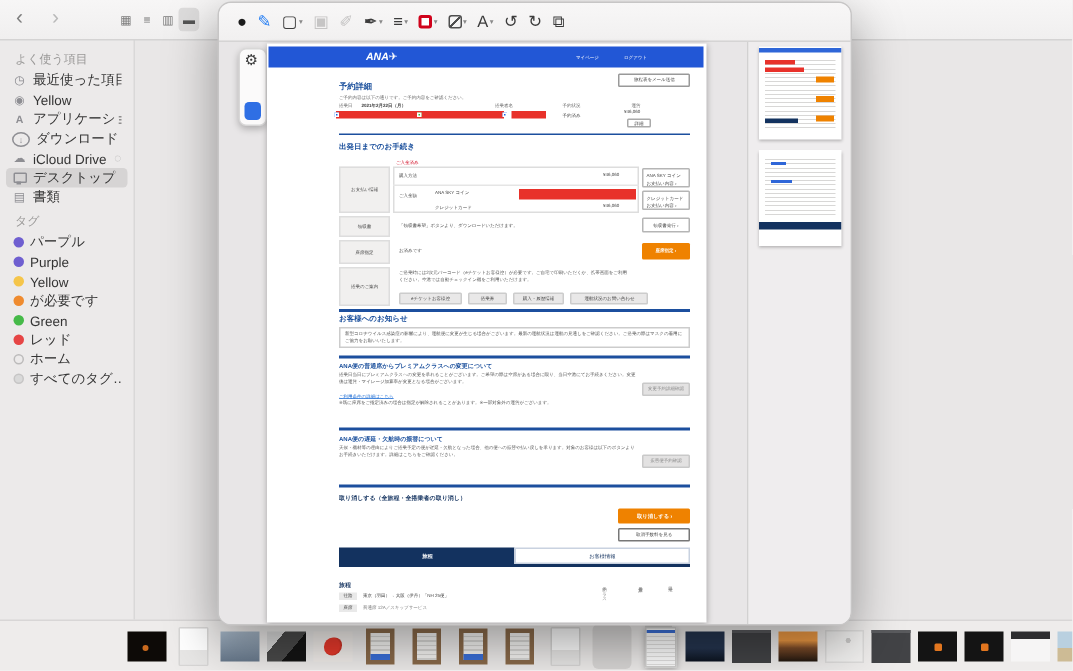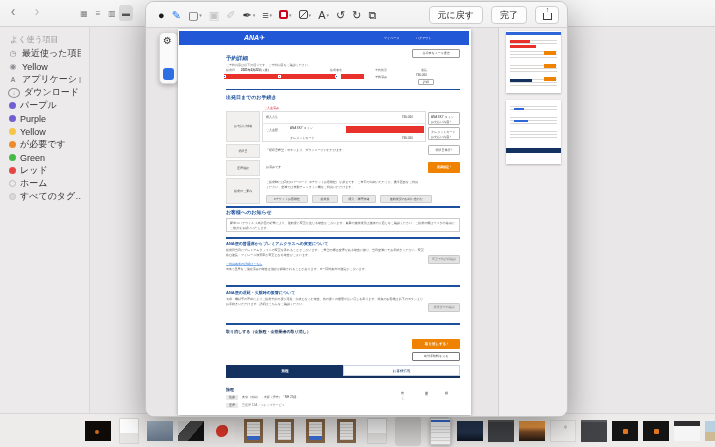--- a/index.html
+++ b/index.html
@@ -175,20 +175,41 @@
         </div>
 
         <div class="sb-item">
           <span class="sb-ic i-download"></span>
           <span class="sb-label">ダウンロード</span>
         </div>
       </div>
     <div>
 
         <div class="sb-item">
+          <span class="sb-ic i-cloud"></span>
+          <span class="sb-label">iCloud Drive</span>
+          <span class="sb-busy">◌</span>
+        </div>
+
+        <div class="sb-item selected">
+          <span class="sb-ic i-desktop"></span>
+          <span class="sb-label">デスクトップ</span>
+
+        </div>
+
+        <div class="sb-item">
+          <span class="sb-ic i-doc"></span>
+          <span class="sb-label">書類</span>
+
+        </div>
+      </div>
+    <div class="sb-header">タグ</div>
+    <div>
+
+        <div class="sb-item">
           <span class="tagdot" style="background: rgb(111, 95, 208);"></span>
           <span class="sb-label">パープル</span>
         </div>
 
         <div class="sb-item">
           <span class="tagdot" style="background: rgb(111, 95, 208);"></span>
           <span class="sb-label">Purple</span>
         </div>
 
         <div class="sb-item">
@@ -372,31 +393,20 @@
           <span class="tool">
             <span class="tg">↻</span>
 
           </span>
 
           <span class="tool">
             <span class="tg">⧉</span>
 
           </span>
         </div>
-      <div class="ql-actions">
-        <div class="qbtn">
-            <span>元に戻す</span>
-          </div>
-        <div class="qbtn">
-            <span>完了</span>
-          </div>
-        <div class="sharebtn">
-            <span class="share-glyph"></span>
-          </div>
-      </div>
     </div>
 
     <div class="ql-content">
 
       <div class="palette">
         <span class="pal-gear">⚙</span>
         <span class="pal-swatch"></span>
       </div>
 
       <div class="doc-page">

